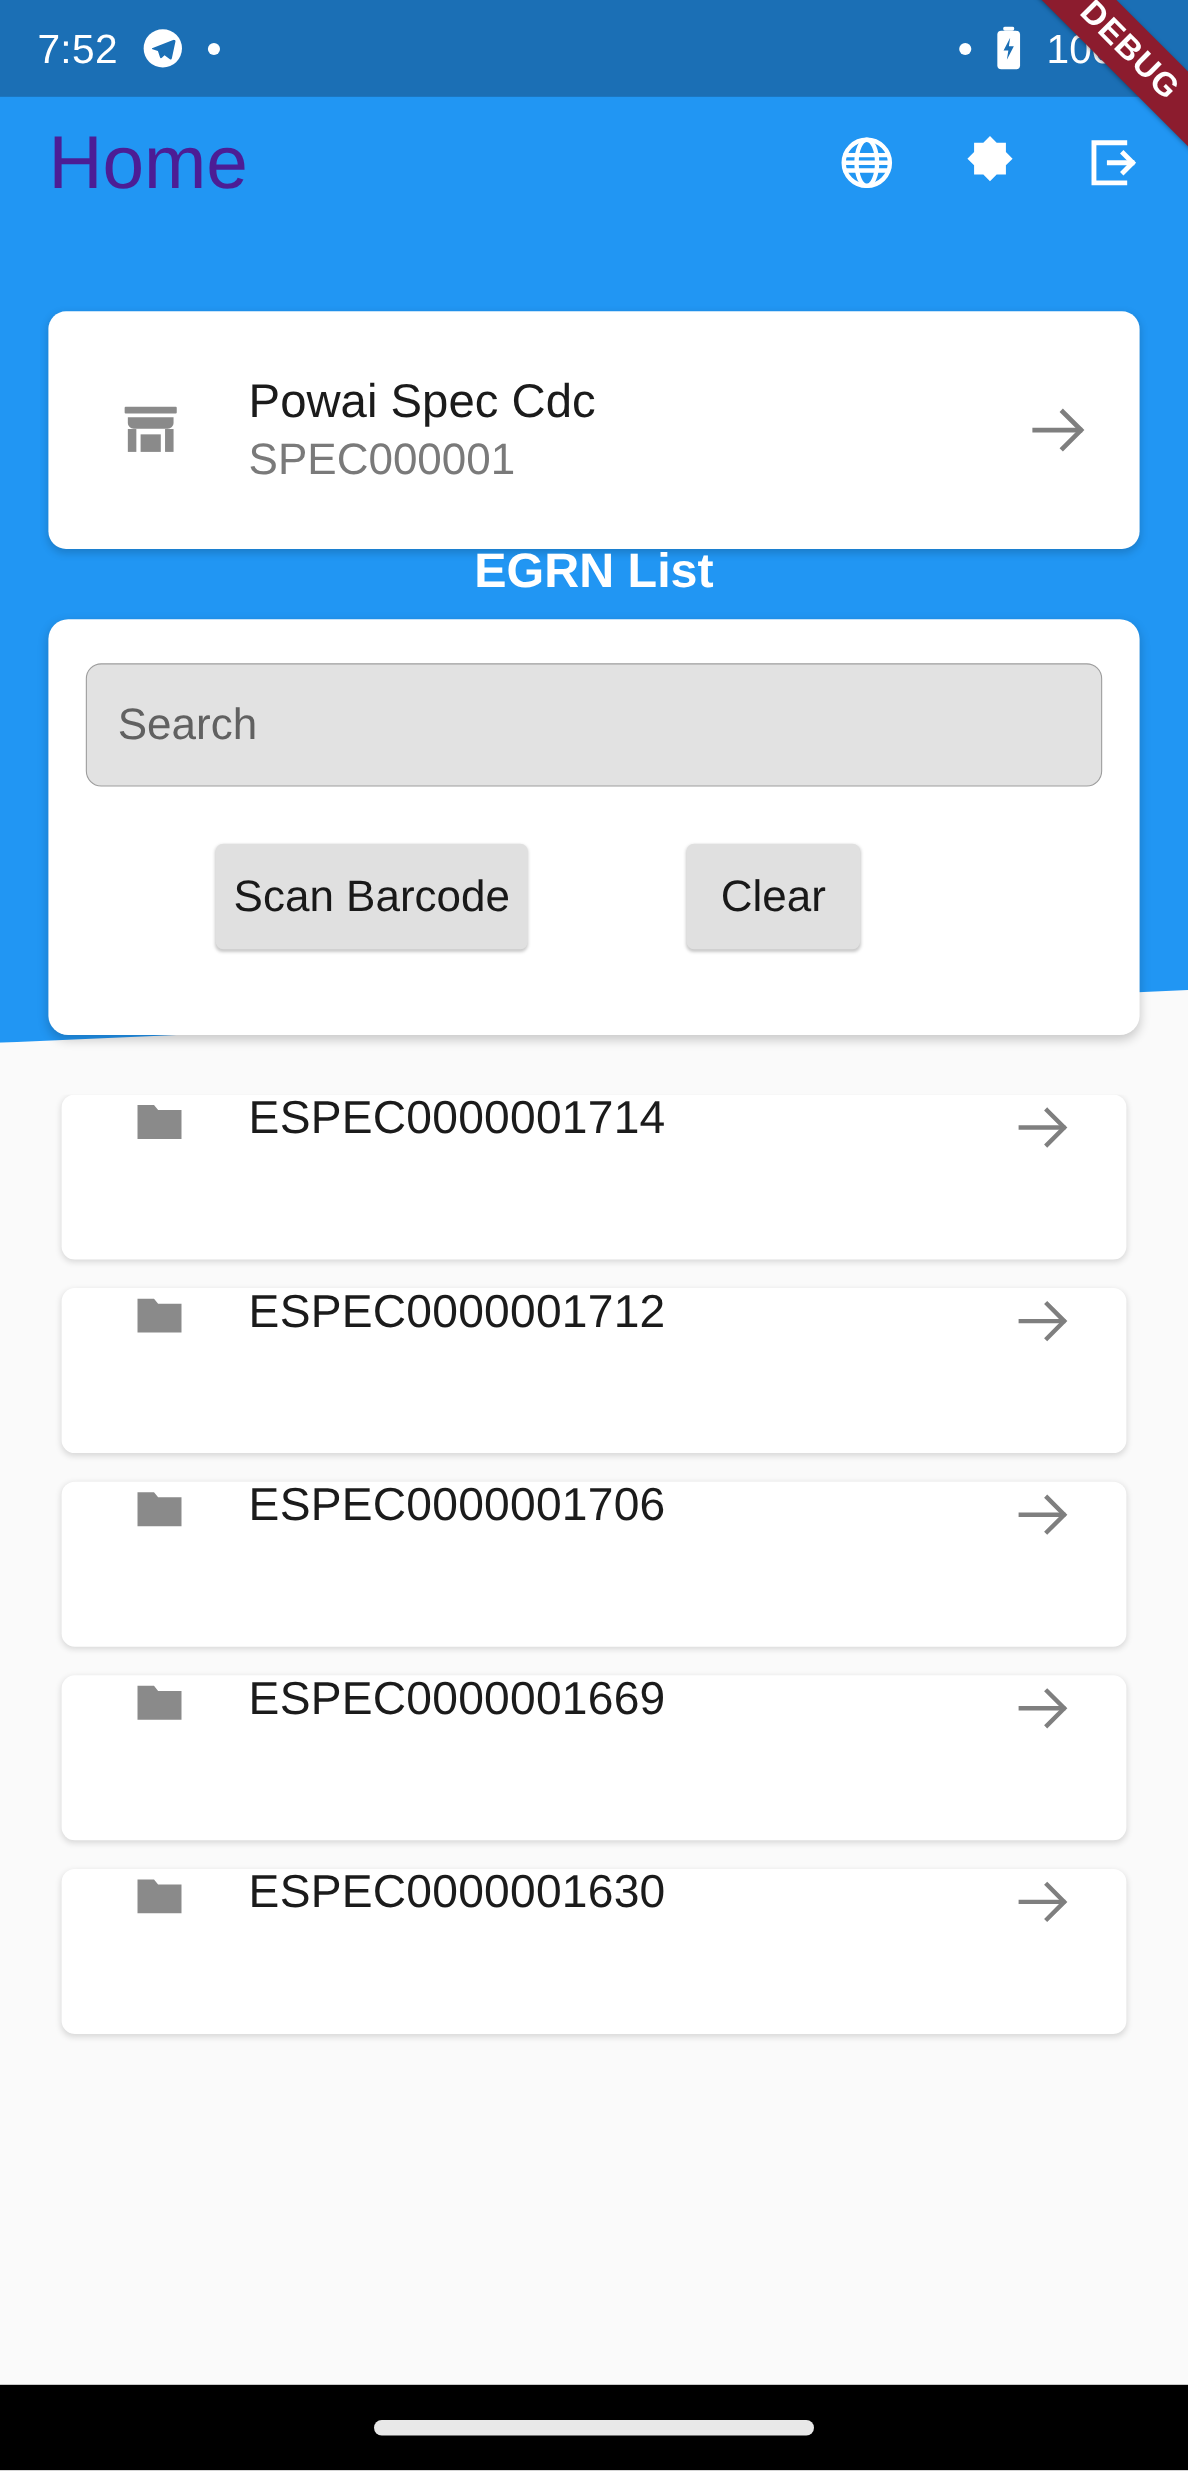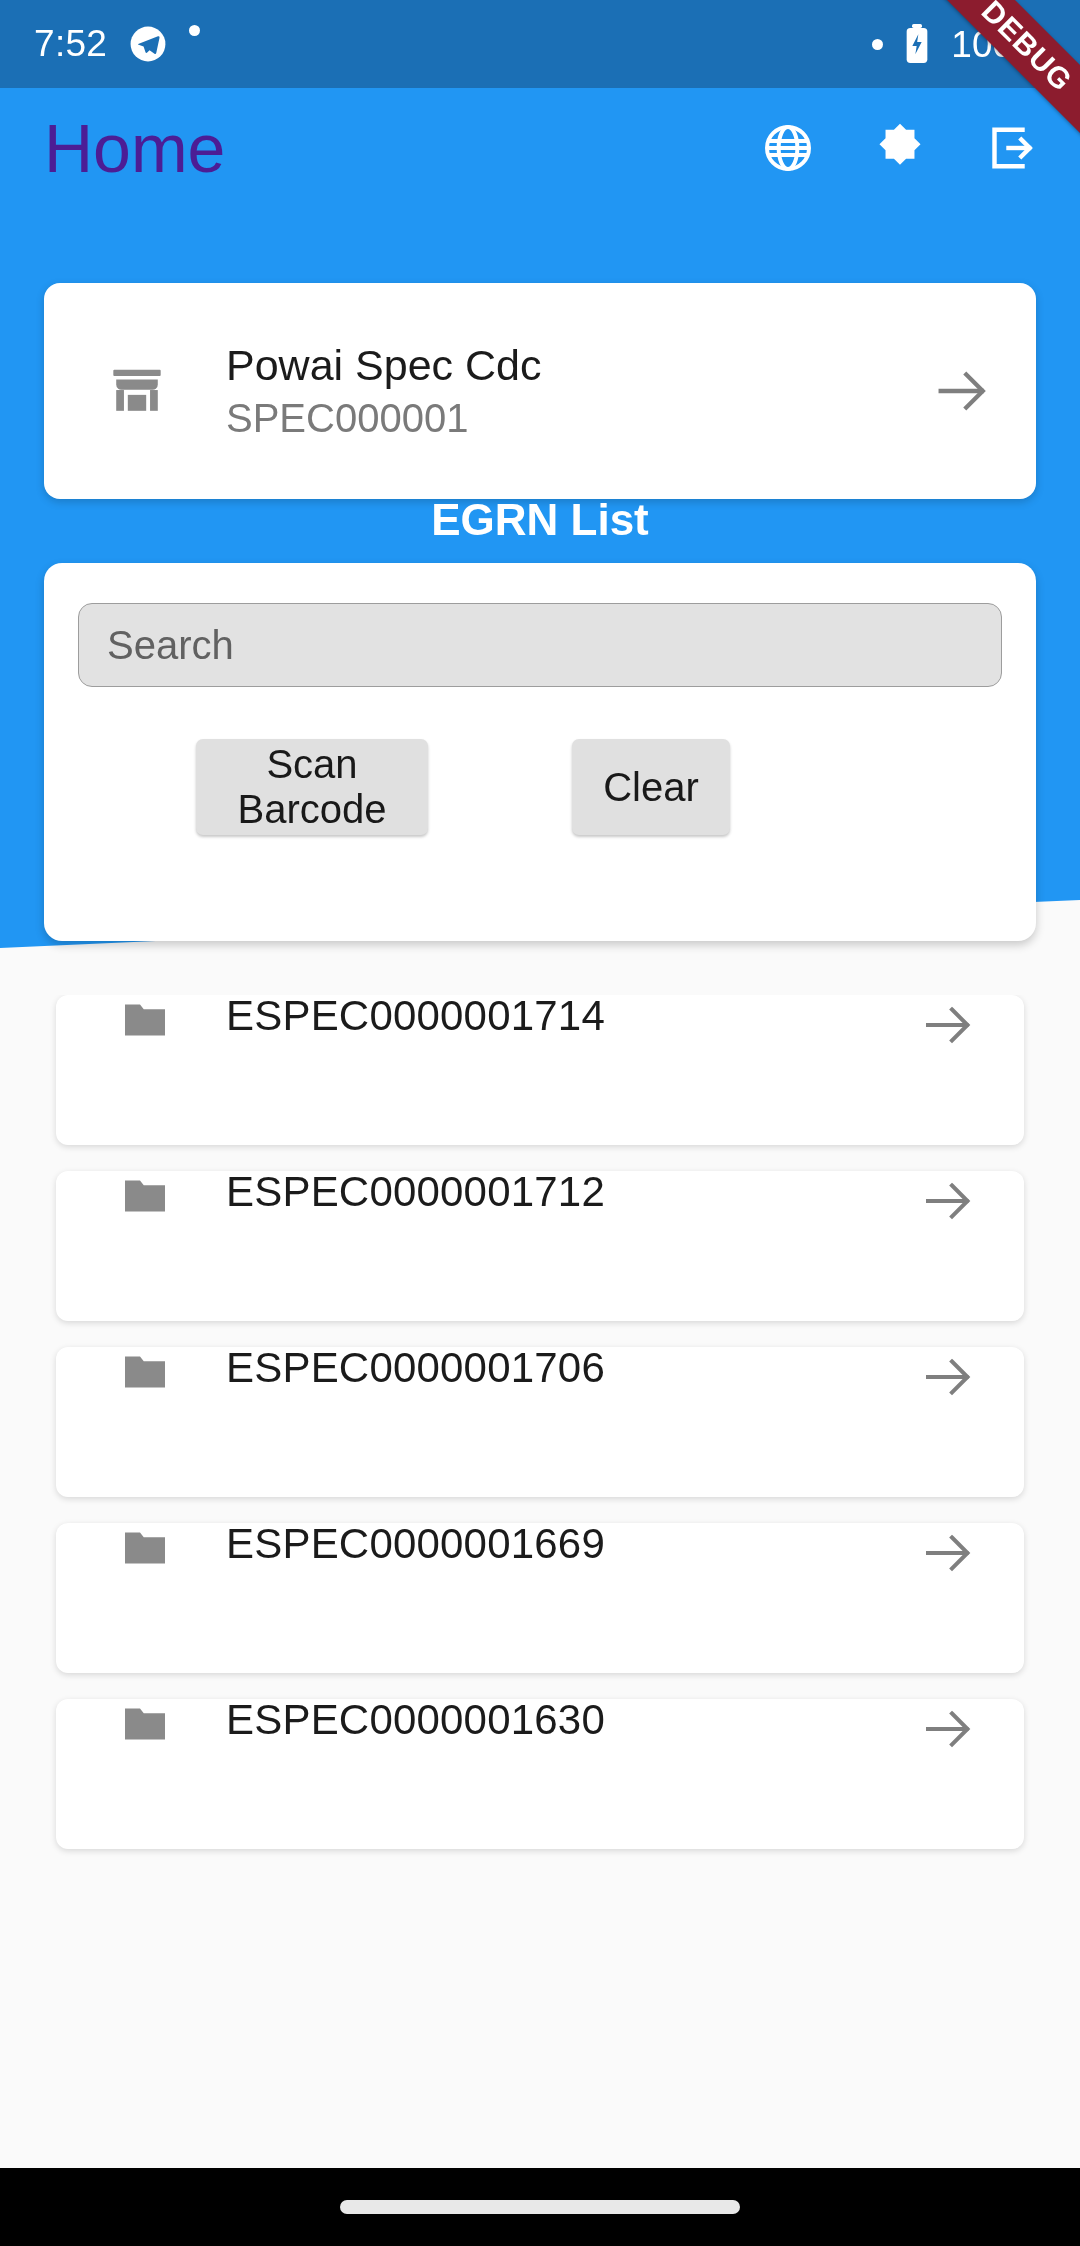--- a/index.html
+++ b/index.html
@@ -27,21 +27,21 @@
 
   
   .statusbar{
     position:absolute; left:0; top:0; width:1080px; height:88px;
     background:#1b6fb5;
     z-index:6;
     display:flex; align-items:center;
     padding:0 34px;
     color:#fff;
   }
-  .sb-left{ display:flex; gap:22px; }
+  .sb-left{ display:flex; align-items:center; gap:22px; }
   .sb-time{ font-size:37px; letter-spacing:.3px; font-weight:400; line-height:1; }
   .sb-right{ margin-left:auto; display:flex; align-items:center; gap:22px; }
   .tg-icon{ width:38px; height:38px; display:block; }
   .dot{ width:11px; height:11px; border-radius:50%; background:#fff; display:block; }
   .batt{ width:24px; height:40px; display:block; }
   .sb-pct{ font-size:37px; line-height:1; }
 
   
   .ribbon{
     position:absolute; z-index:40;
@@ -97,21 +97,21 @@
 
   
   .search-card{
     position:absolute; z-index:5;
     left:44px; top:563px; width:992px; height:378px;
     background:#fff; border-radius:18px;
     box-shadow:0 4px 10px rgba(0,0,0,.2);
     padding:40px 34px 0 34px;
   }
   .search-field{
-    width:924px; height:84px;
+    width:924px; height:112px;
     background:#e2e2e2; border:1.5px solid #9d9d9d; border-radius:14px;
     display:flex; align-items:center;
     padding:0 28px;
     font-size:40px; color:#616161;
     outline:none;
     font-family:"Liberation Sans", sans-serif;
   }
   .search-field::placeholder{ color:#616161; opacity:1; }
   .btn-row{
     display:flex; align-items:center;
@@ -119,21 +119,21 @@
     padding:0 8px;
   }
   .btn{
     background:#e0e0e0; border:none; border-radius:7px;
     box-shadow:0 2px 3px rgba(0,0,0,.22);
     font-family:"Liberation Sans", sans-serif;
     font-size:40px; color:#191919;
     cursor:pointer;
     display:flex; align-items:center; justify-content:center;
   }
-  .btn-scan{ width:232px; height:96px; margin-left:110px; }
+  .btn-scan{ width:284px; height:96px; margin-left:110px; }
   .btn-clear{ width:158px; height:96px; margin-left:144px; }
 
   
   .list{
     position:absolute; z-index:4;
     left:0; top:995px; width:1080px; height:1165px;
     overflow:hidden;
   }
   .list-item{
     position:relative;

